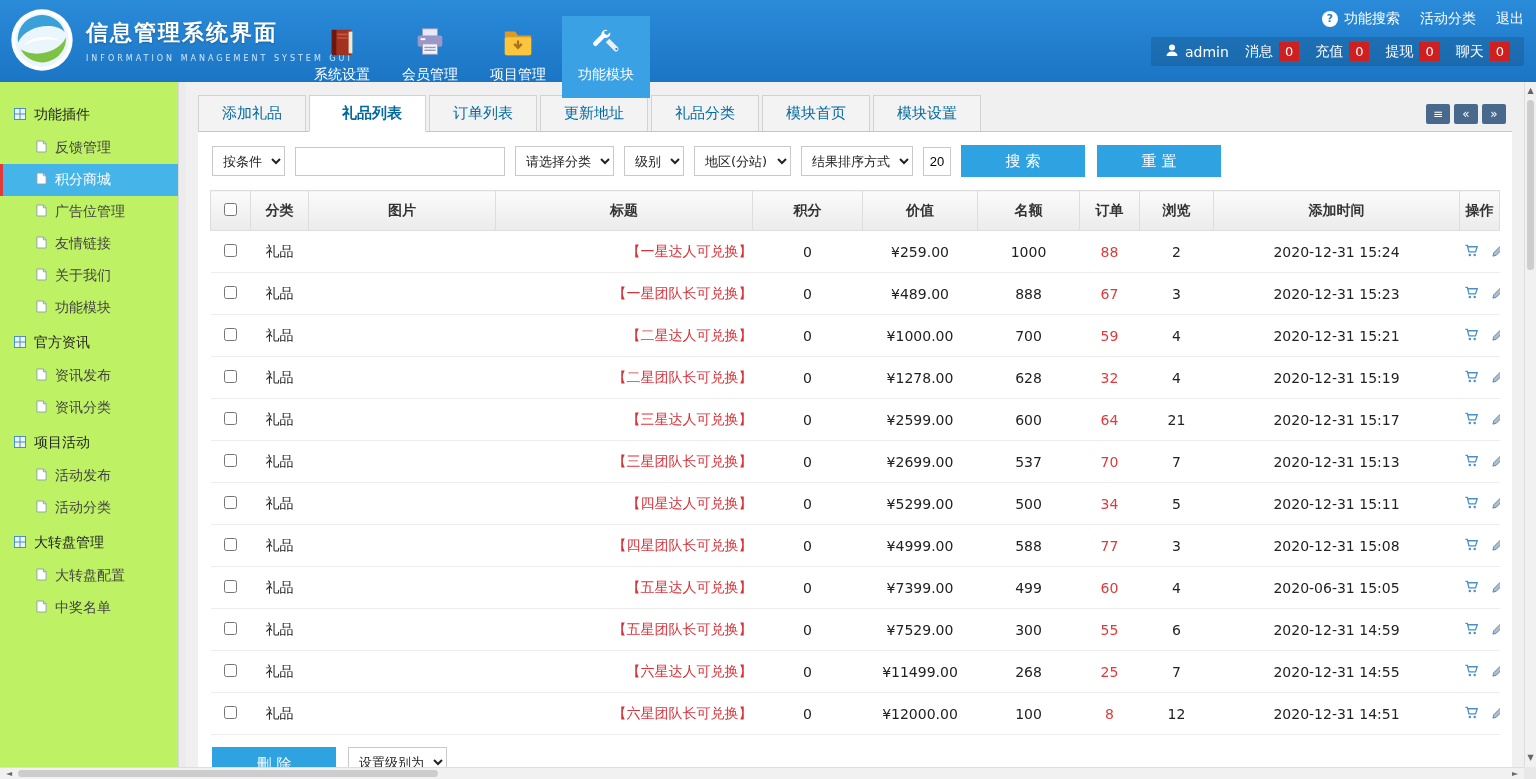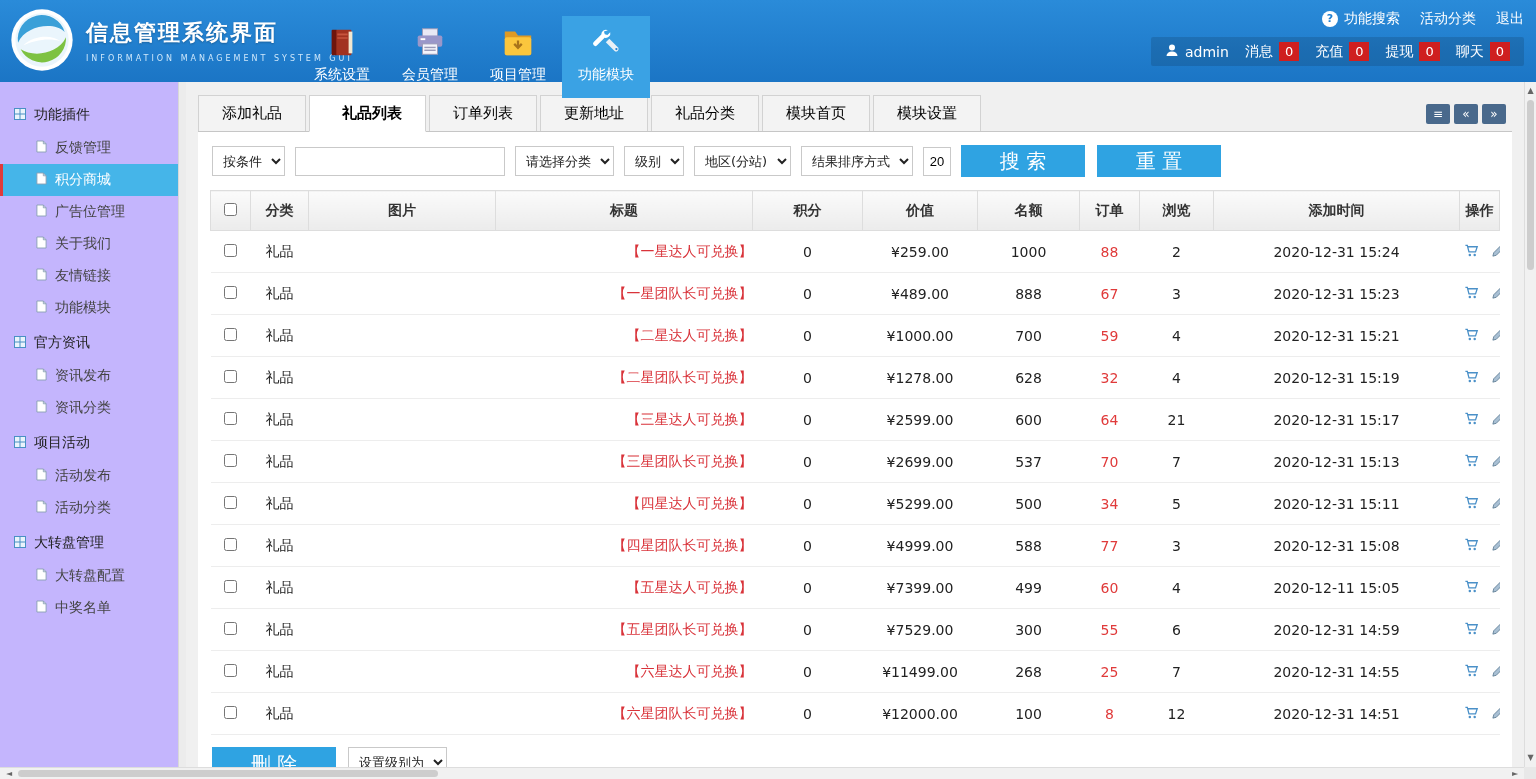--- a/index.html
+++ b/index.html
@@ -29,51 +29,51 @@
   .qmark { display:inline-block; width:16px; height:16px; border-radius:50%; background:#fff;
            color:#1f80d2; font-size:11px; font-weight:bold; text-align:center; line-height:16px; margin-right:-14px; }
   .user-bar { margin-top:9px; background:rgba(0,0,0,.13); padding:5px 14px; display:flex;
               align-items:center; gap:16px; font-size:14px; border-radius:2px;margin-left:24px; }
   .user-name { display:flex; align-items:center; gap:6px; }
   .counter { display:flex; align-items:center; cursor:pointer; }
   .counter-badge { background:#cf1f1f; color:#fff; padding:0 6px; margin-left:6px;
                    font-size:13px; line-height:19px; display:inline-block; }
 
   
-  .sidebar { position:absolute; left:0; top:82px; width:214px; bottom:12px; background:#c4b5fd;
+  .sidebar { position:absolute; left:0; top:82px; width:214px; bottom:12px; background:#bef264;
              padding-top:16px; overflow:hidden; }
   .group { margin-bottom:2px; }
   .group-title { display:flex; align-items:center; gap:8px; padding:8px 14px; font-size:14px;
                  color:#222; cursor:pointer; }
   .side-item { display:flex; align-items:center; gap:8px; padding:7px 10px 7px 33px; font-size:14px;
                color:#444; cursor:pointer; border-left:3px solid transparent; }
   .side-item.active { background:#45b5e9; color:#fff; border-left:3px solid #e03a3a; }
   .sidebar-gutter { position:absolute; left:178px; top:82px; width:8px; bottom:12px;
                     background:#ececec; border-left:1px solid #d8d8d8; }
 
   
   .main { position:absolute; left:186px; top:82px; right:12px; bottom:12px; background:#f0f0f0;
           padding:14px 12px 0 12px; overflow:hidden; }
   .tabs-row { display:flex; align-items:flex-end; border-bottom:1px solid #c6c6c6; height:36px; position:relative; }
   .tabs-list { display:flex; align-items:flex-end; }
   .tab { padding:8px 23px; font-size:15px; background:#f3f3f3; border:1px solid #d2d2d2; border-bottom:none;
-         margin-right:3px; color:#000000; cursor:pointer; white-space:nowrap; }
+         margin-right:3px; color:#0369a1; cursor:pointer; white-space:nowrap; }
   .tab.active { background:#fff; font-weight:bold; margin-bottom:-1px; border-bottom:1px solid #fff;padding-left:32px; }
   .tab-tools { margin-left:auto; display:flex; gap:4px; margin-bottom:7px; margin-right:6px; }
   .tool { width:24px; height:20px; background:#49698c; color:#fff; border-radius:2px; text-align:center;
           line-height:20px; font-size:12px; cursor:pointer; }
 
   .panel { background:#fff; min-height:660px; padding:0 12px; }
 
   .filter-bar { display:flex; align-items:center; gap:10px; padding:13px 2px 13px 2px; }
   select { height:30px; border:1px solid #c9c9c9; background:#fff; font-size:13px; color:#222;
            padding:4px 6px; font-family:inherit; }
   .kw-input { width:210px; height:29px; border:1px solid #c9c9c9; padding:0 6px; font-size:13px; }
   .size-input { width:28px; height:29px; border:1px solid #c9c9c9; text-align:center; font-size:13px; }
-  .btn { width:124px; height:32px; background:#2fa3e2; color:#fff; border:none; font-size:20px;
+  .btn { width:124px; height:32px; background:#2fa3e2; color:#fff; border:none; font-size:15px;
          cursor:pointer; font-family:inherit; }
   .btn-search { margin-left:0; }
   .btn-reset { margin-left:2px; }
 
   table { width:100%; border-collapse:collapse; table-layout:fixed; font-size:14px; }
   col.c-check{width:40px} col.c-cat{width:58px} col.c-img{width:187px} col.c-title{width:257px}
   col.c-points{width:110px} col.c-price{width:115px} col.c-quota{width:102px} col.c-orders{width:60px}
   col.c-views{width:74px} col.c-time{width:246px} col.c-ops{width:auto}
   thead th { height:40px; background:linear-gradient(#fbfbfb,#ebebeb); border:1px solid #ddd;
              font-weight:bold; color:#333; font-size:14px; text-align:center; }
@@ -259,31 +259,31 @@
     <span class="side-label">广告位管理</span>
   </div>
 
   <div class="side-item">
     <span class="doc-icon">
       <svg viewBox="0 0 12 14" width="11" height="13">
         <path d="M1 1 h7 l3 3 v9 h-10 z" fill="#ffffff" stroke="#8aa0b4"></path>
         <path d="M8 1 v3 h3" fill="none" stroke="#8aa0b4"></path>
       </svg>
     </span>
+    <span class="side-label">友情链接</span>
+  </div>
+
+  <div class="side-item">
+    <span class="doc-icon">
+      <svg viewBox="0 0 12 14" width="11" height="13">
+        <path d="M1 1 h7 l3 3 v9 h-10 z" fill="#ffffff" stroke="#8aa0b4"></path>
+        <path d="M8 1 v3 h3" fill="none" stroke="#8aa0b4"></path>
+      </svg>
+    </span>
     <span class="side-label">关于我们</span>
-  </div>
-
-  <div class="side-item">
-    <span class="doc-icon">
-      <svg viewBox="0 0 12 14" width="11" height="13">
-        <path d="M1 1 h7 l3 3 v9 h-10 z" fill="#ffffff" stroke="#8aa0b4"></path>
-        <path d="M8 1 v3 h3" fill="none" stroke="#8aa0b4"></path>
-      </svg>
-    </span>
-    <span class="side-label">友情链接</span>
   </div>
 
   <div class="side-item">
     <span class="doc-icon">
       <svg viewBox="0 0 12 14" width="11" height="13">
         <path d="M1 1 h7 l3 3 v9 h-10 z" fill="#ffffff" stroke="#8aa0b4"></path>
         <path d="M8 1 v3 h3" fill="none" stroke="#8aa0b4"></path>
       </svg>
     </span>
     <span class="side-label">功能模块</span>
@@ -719,21 +719,21 @@
       <input type="checkbox" style="">
     </td>
     <td class="c-cat">礼品</td>
     <td class="c-img"></td>
     <td class="c-title">【五星达人可兑换】</td>
     <td class="c-points">0</td>
     <td class="c-price">¥7399.00</td>
     <td class="c-quota">499</td>
     <td class="c-orders">60</td>
     <td class="c-views">4</td>
-    <td class="c-time">2020-12-11 15:05</td>
+    <td class="c-time">2020-06-31 15:05</td>
     <td class="c-ops">
       <span class="op">
         <svg viewBox="0 0 16 16" width="15" height="15">
           <path d="M1.5 2.5 h2 l1.8 7 h7 l1.8 -5.5 h-9.8" fill="none" stroke="#4a90c8" stroke-width="1.4"></path>
           <circle cx="6.2" cy="12.7" r="1.3" fill="#4a90c8"></circle>
           <circle cx="11.4" cy="12.7" r="1.3" fill="#4a90c8"></circle>
         </svg>
       </span>
       <span class="op">
         <svg viewBox="0 0 16 16" width="15" height="15">

